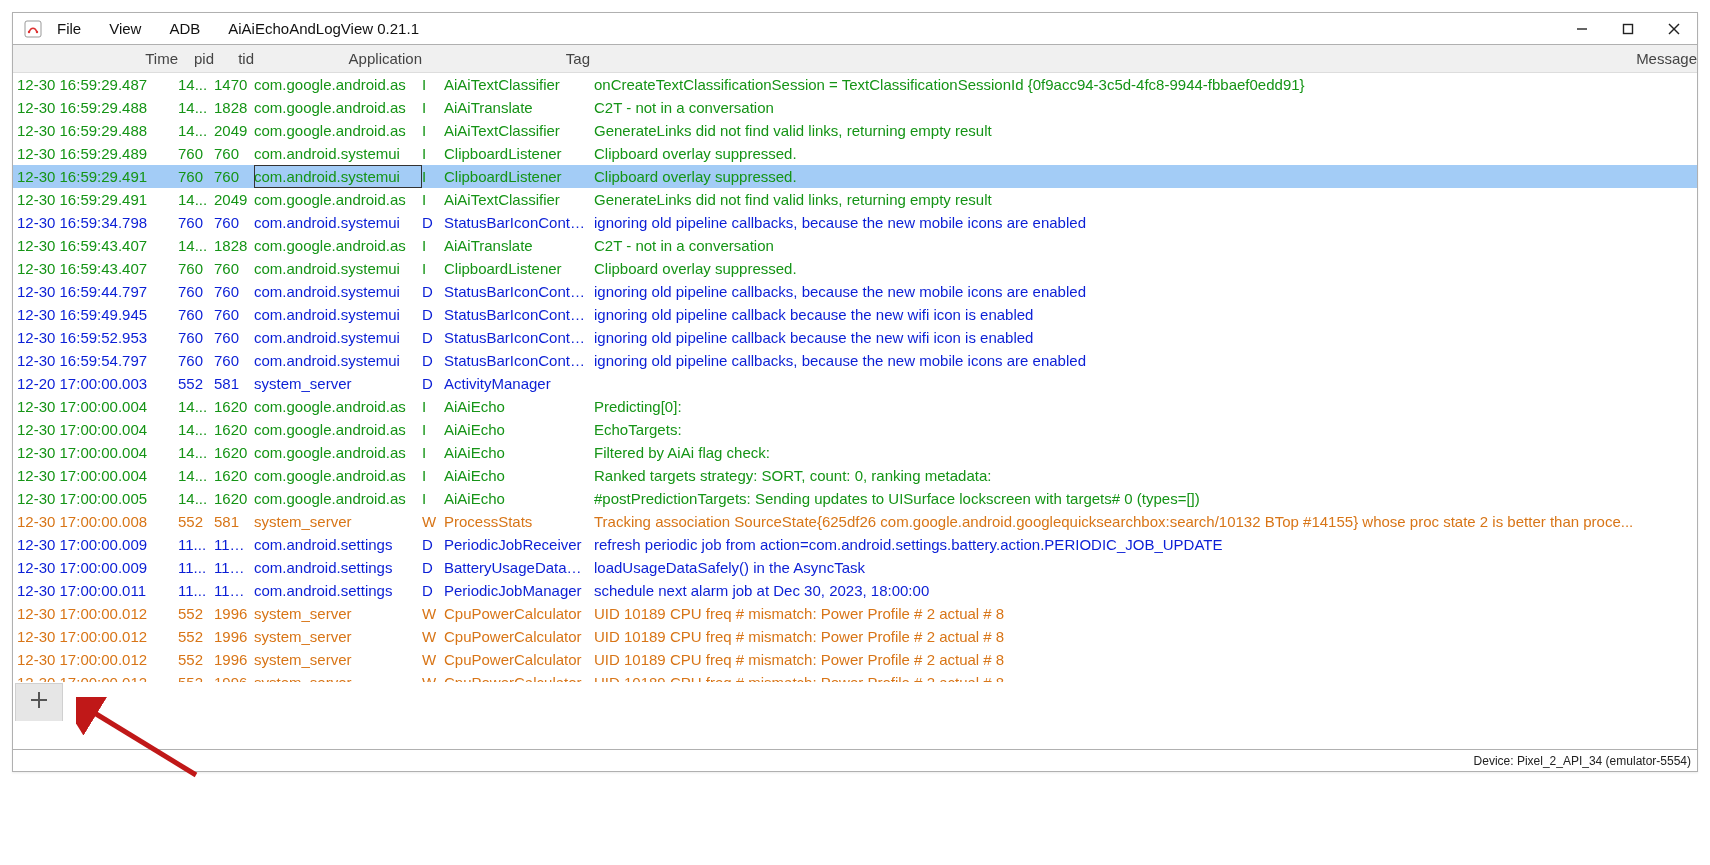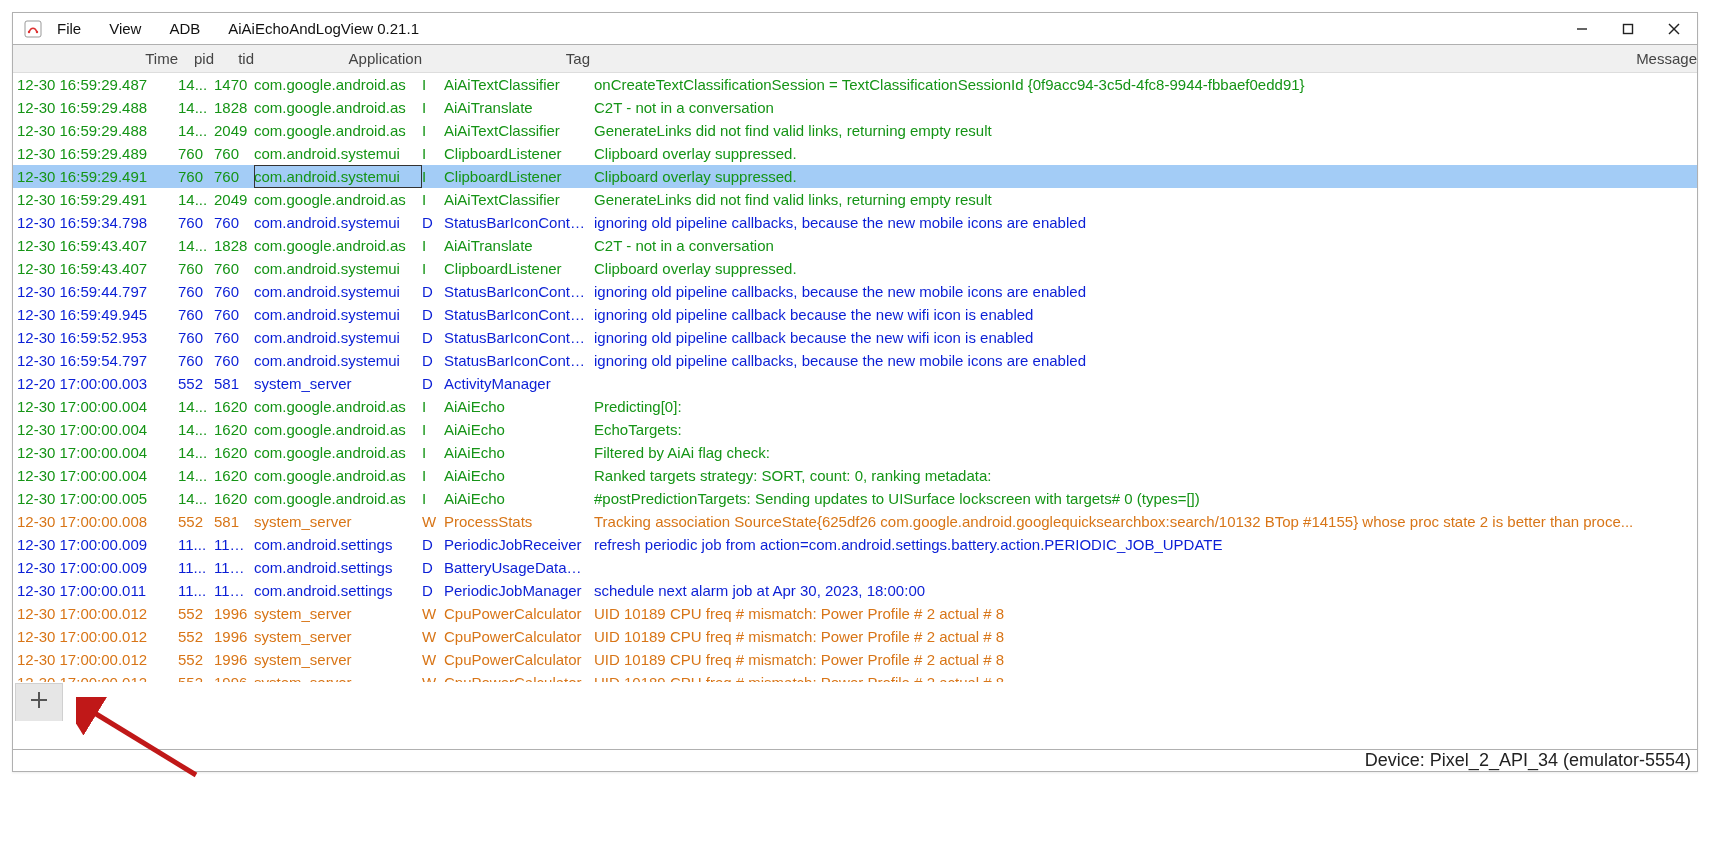--- a/index.html
+++ b/index.html
@@ -63,21 +63,21 @@
     height:38px; display:flex; align-items:center; background:#fff;
   }
   .add-btn {
     width:48px; height:38px; margin:0 0 0 2px; background:#e6e6e6;
     display:flex; align-items:center; justify-content:center; font-size:26px; font-weight:300;
     color:#555; border:1px solid #d0d0d0; border-bottom:none;
   }
   .statusbar {
     height:22px; border-top:1px solid var(--border);
     display:flex; justify-content:flex-end; align-items:center;
-    padding:0 6px; font-size:18px; color:#222;margin-top:28px;
+    padding:0 6px; font-size:12px; color:#222;margin-top:28px;
   }
   
   .arrow {
     position:absolute;
     left:76px; top:697px;
     pointer-events:none;
   }
 </style>
 </head>
 <body>
@@ -319,29 +319,30 @@
         <div class="cell c-tag">PeriodicJobReceiver</div>
         <div class="cell c-msg">refresh periodic job from action=com.android.settings.battery.action.PERIODIC_JOB_UPDATE</div>
       </div>
       <div class="row lvl-D">
         <div class="cell c-time">12-30 17:00:00.009</div>
         <div class="cell c-pid">11...</div>
         <div class="cell c-tid">11857</div>
         <div class="cell c-app">com.android.settings</div>
         <div class="cell c-level">D</div>
         <div class="cell c-tag">BatteryUsageDataLoad</div>
+        <div class="cell c-msg">loadUsageDataSafely() in the AsyncTask</div>
       </div>
       <div class="row lvl-D">
         <div class="cell c-time">12-30 17:00:00.011</div>
         <div class="cell c-pid">11...</div>
         <div class="cell c-tid">11837</div>
         <div class="cell c-app">com.android.settings</div>
         <div class="cell c-level">D</div>
         <div class="cell c-tag">PeriodicJobManager</div>
-        <div class="cell c-msg">schedule next alarm job at Apr 30, 2023, 18:00:00</div>
+        <div class="cell c-msg">schedule next alarm job at Dec 30, 2023, 18:00:00</div>
       </div>
       <div class="row lvl-W">
         <div class="cell c-time">12-30 17:00:00.012</div>
         <div class="cell c-pid">552</div>
         <div class="cell c-tid">1996</div>
         <div class="cell c-app">system_server</div>
         <div class="cell c-level">W</div>
         <div class="cell c-tag">CpuPowerCalculator</div>
         <div class="cell c-msg">UID 10189 CPU freq # mismatch: Power Profile # 2 actual # 8</div>
       </div>

